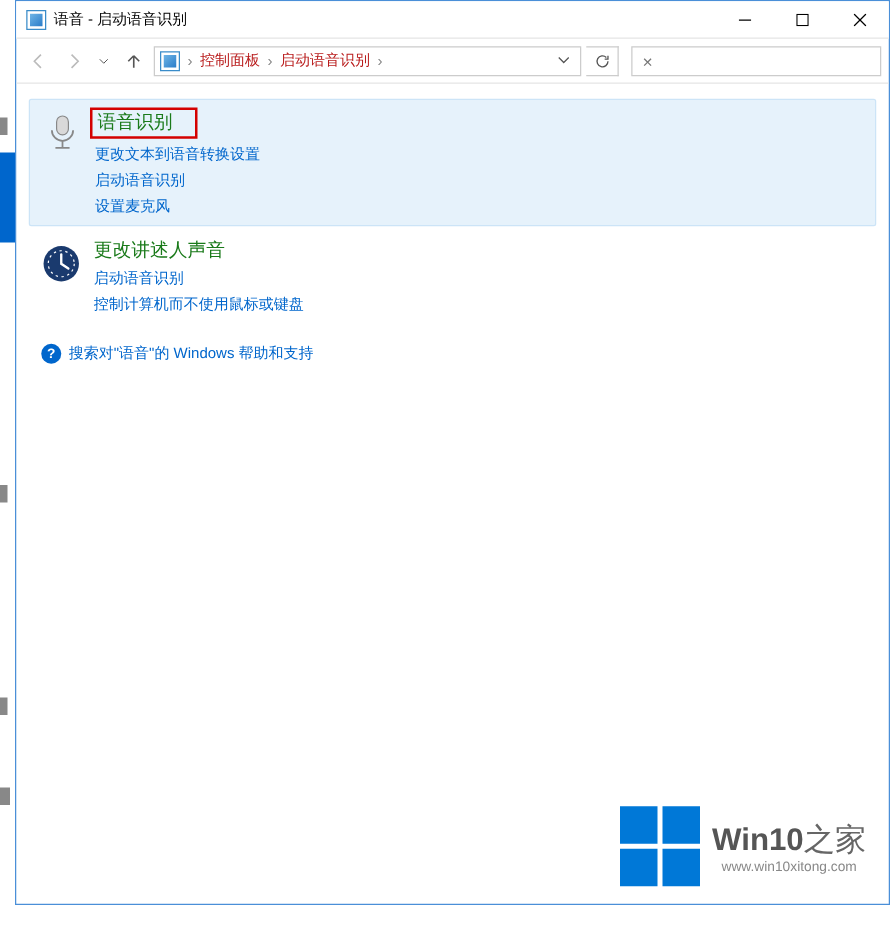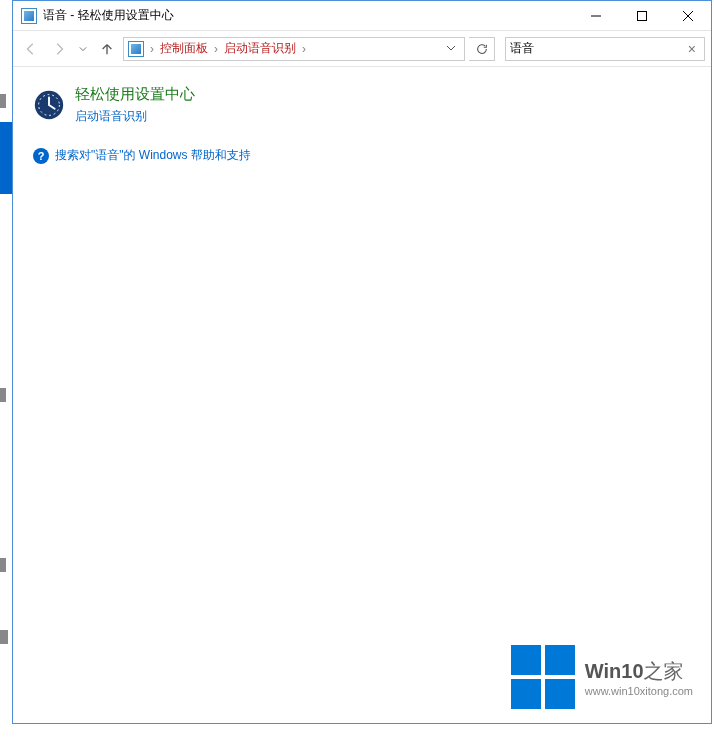--- a/index.html
+++ b/index.html
@@ -44,38 +44,38 @@
     .result-title.boxed { border: 2px solid #d40000; padding: 0 18px 2px 4px; margin-left: -4px; }
     .result-links { display: flex; flex-direction: column; gap: 4px; }
     .result-link { color: #0066cc; cursor: pointer; font-size: 12px; }
     .help-row { display: flex; align-items: center; gap: 6px; padding: 8px 10px; margin-top: 8px; }
     .help-icon { width: 16px; height: 16px; border-radius: 50%; background: #0066cc; color: #fff; display: flex; align-items: center; justify-content: center; font-size: 11px; font-weight: bold; }
     .help-text { color: #0066cc; cursor: pointer; }
     .watermark { position: absolute; right: 18px; bottom: 14px; display: flex; align-items: center; gap: 10px; }
     .win-logo { display: grid; grid-template-columns: 30px 30px; grid-template-rows: 30px 30px; gap: 4px; }
     .win-logo div { background: #0078d7; }
     .wm-text { display: flex; flex-direction: column; }
-    .wm-title { font-size: 20px; color: #666; font-weight: 300; }
+    .wm-title { font-size: 25px; color: #666; font-weight: 300; }
     .wm-title b { font-weight: 600; color: #555; }
     .wm-sub { font-size: 11px; color: #888; text-align: center; }
   </style>
 </head>
 <body>
 
 <div class="sideedge"></div>
 <div class="sidebar-gray1"></div>
 <div class="sidebar-blue"></div>
 <div class="sidebar-gray2"></div>
 <div class="sidebar-gray3"></div>
 <div class="sidebar-gray4"></div>
 
 <div class="window">
   <div class="titlebar">
     <div class="titlebar-icon"></div>
-    <div class="titlebar-text">语音 - 轻松使用设置中心</div>
+    <div class="titlebar-text">语音 - 启动语音识别</div>
     <div class="win-controls">
       <div class="win-btn">
         <svg viewBox="0 0 10 10">
             <line x1="0" y1="5" x2="10" y2="5" stroke="#000" stroke-width="1"></line>
           </svg>
       </div>
       <div class="win-btn">
         <svg viewBox="0 0 10 10">
             <rect x="0.5" y="0.5" width="9" height="9" fill="none" stroke="#000" stroke-width="1"></rect>
           </svg>
@@ -123,39 +123,57 @@
             <path d="M1 3 L5 7 L9 3" fill="none" stroke="currentColor" stroke-width="1"></path>
           </svg>
       </span>
     </div>
     <div class="refresh-btn">
       <svg viewBox="0 0 16 16">
           <path d="M13 8 A5 5 0 1 1 11.5 4.5 M13 3 L13 6 L10 6" fill="none" stroke="#555" stroke-width="1.2"></path>
         </svg>
     </div>
     <div class="searchbox">
-      <input type="text" value="语音" style="">
       <span class="search-clear">×</span>
     </div>
   </div>
 
   <div class="content">
+    <div class="result-block highlighted">
+      <div class="result-icon">
+        <svg viewBox="0 0 36 36" width="34" height="34">
+          <rect x="13" y="4" width="10" height="16" rx="5" fill="#d9d9d9" stroke="#888" stroke-width="1"></rect>
+          <path d="M9 16 a9 9 0 0 0 18 0" fill="none" stroke="#888" stroke-width="1.5"></path>
+          <line x1="18" y1="25" x2="18" y2="31" stroke="#888" stroke-width="1.5"></line>
+          <line x1="12" y1="31" x2="24" y2="31" stroke="#888" stroke-width="1.5"></line>
+        </svg>
+      </div>
+      <div class="result-body">
+        <div class="result-title boxed">语音识别</div>
+        <div class="result-links">
+          <span class="result-link">更改文本到语音转换设置</span>
+          <span class="result-link">启动语音识别</span>
+          <span class="result-link">设置麦克风</span>
+        </div>
+      </div>
+    </div>
 
     <div class="result-block">
       <div class="result-icon">
         <svg viewBox="0 0 36 36" width="34" height="34">
           <circle cx="18" cy="18" r="15" fill="#1a3a6e"></circle>
           <circle cx="18" cy="18" r="11" fill="none" stroke="#fff" stroke-width="1" stroke-dasharray="2 3"></circle>
           <path d="M18 10 L18 18 L24 22" fill="none" stroke="#fff" stroke-width="2" stroke-linecap="round"></path>
         </svg>
       </div>
       <div class="result-body">
-        <div class="result-title">轻松使用设置中心</div>
+        <div class="result-title">更改讲述人声音</div>
         <div class="result-links">
           <span class="result-link">启动语音识别</span>
+          <span class="result-link">控制计算机而不使用鼠标或键盘</span>
         </div>
       </div>
     </div>
 
     <div class="help-row">
       <div class="help-icon">?</div>
       <span class="help-text">搜索对"语音"的 Windows 帮助和支持</span>
     </div>
   </div>
 

